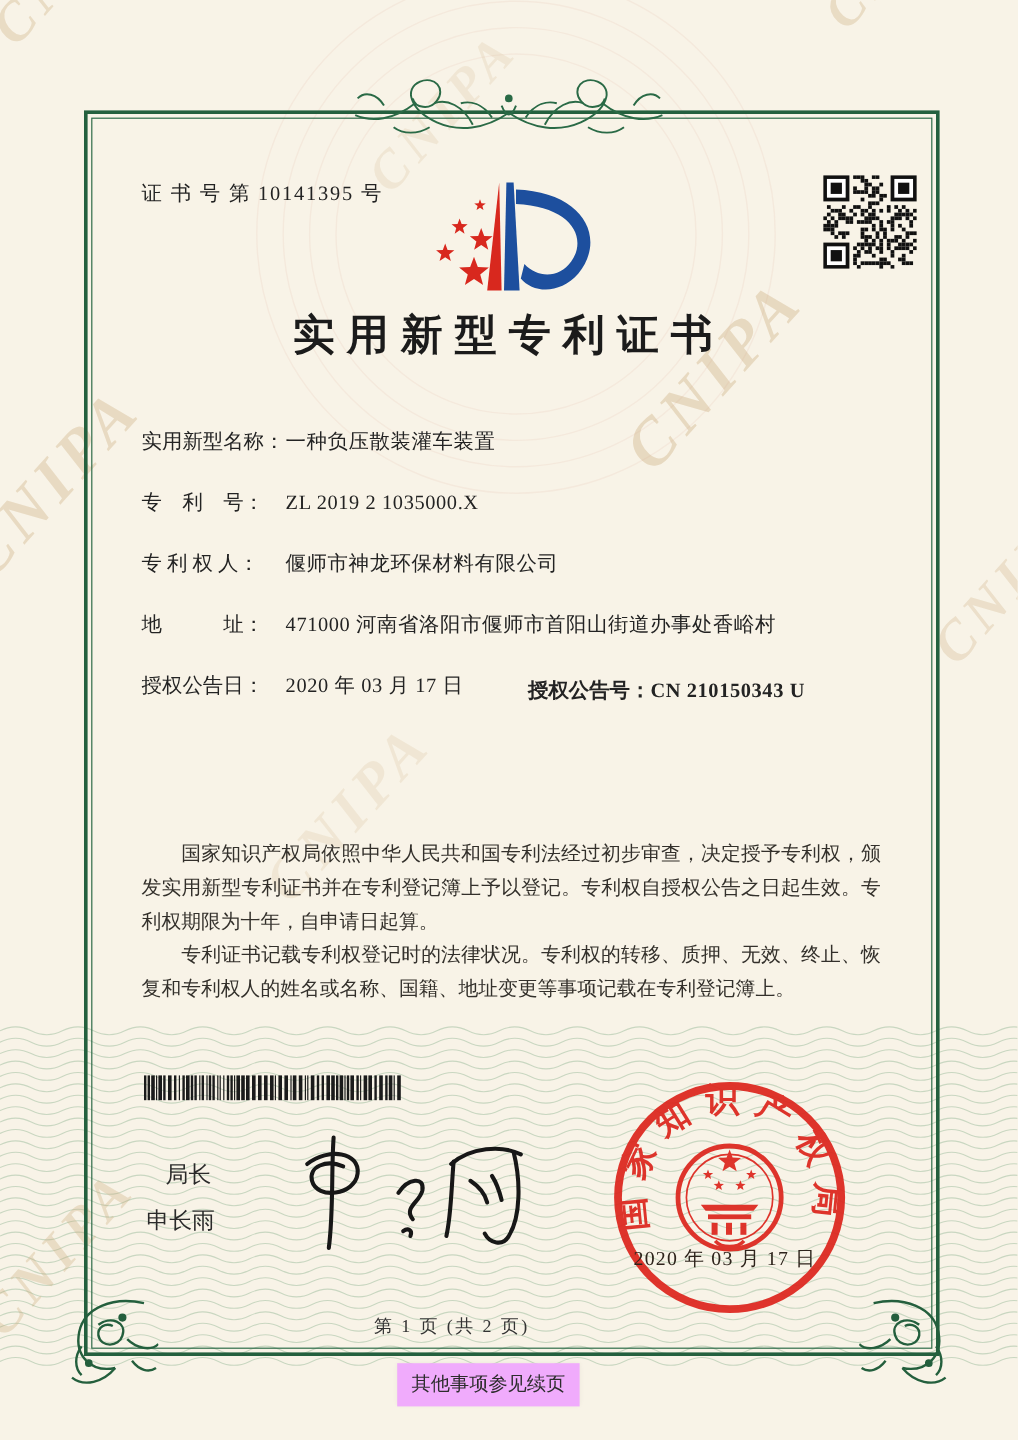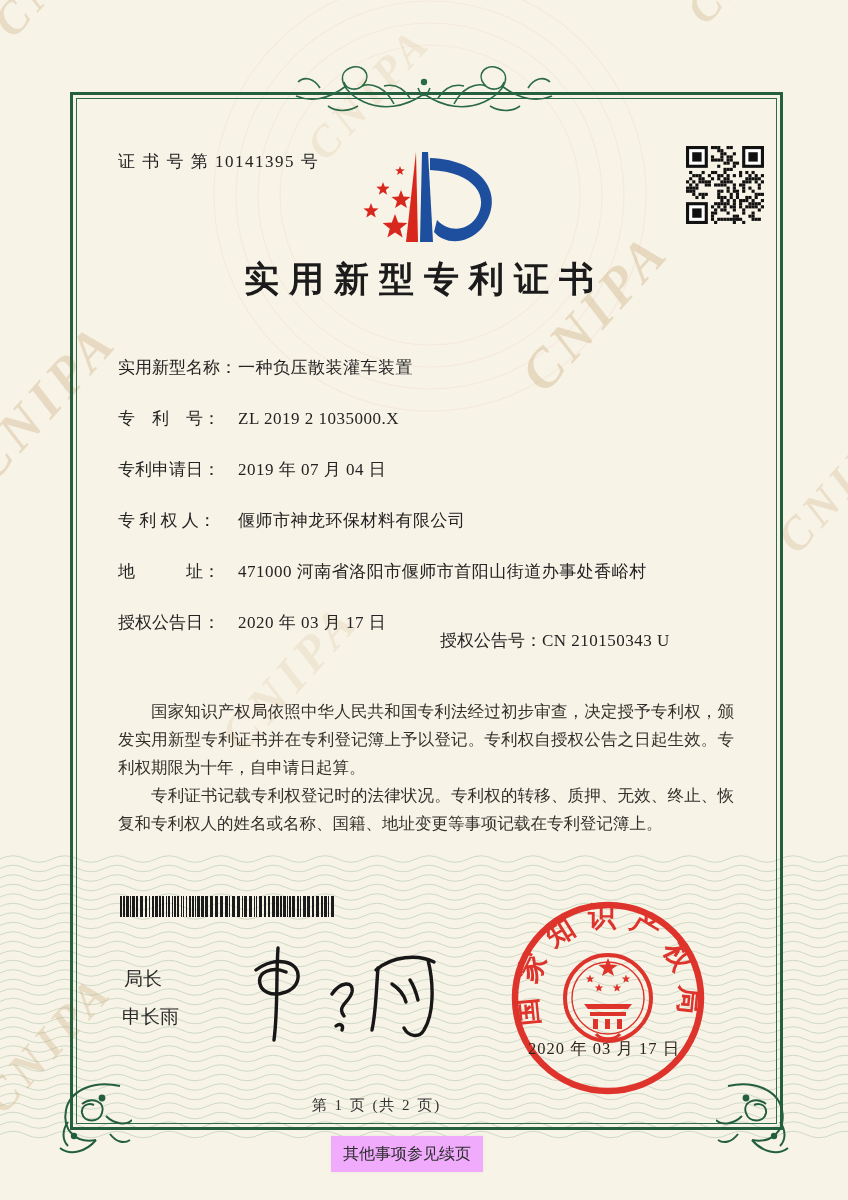--- a/index.html
+++ b/index.html
@@ -20,29 +20,29 @@
   .cert-no{left:118px;top:150px;font-size:17px;letter-spacing:1.5px;color:#222;}
   #logo{left:338px;top:140px;}
   #qr{left:686px;top:146px;}
   .title{left:0;top:256px;width:848px;text-align:center;font-size:35px;font-weight:600;
          letter-spacing:10px;color:#1b1b1b;margin:0;}
   
   .rows{left:118px;top:356px;width:620px;}
   .row{height:29px;margin-bottom:22px;font-size:17px;color:#232323;position:relative;white-space:nowrap;}
   .lab{display:inline-block;width:120px;}
   .val{letter-spacing:.5px;}
-  .row .second{position:absolute;left:322px;top:18px;}
+  .row .second{position:absolute;left:322px;top:4px;font-weight:bold;}
   
   .body-text{left:118px;top:698px;width:616px;font-size:16.5px;line-height:28px;
              color:#33302b;text-align:justify;}
   .body-text p{margin:0;text-indent:2em;}
   
   #barcode{left:120px;top:896px;}
   
-  .sig-title{left:124px;top:966px;font-size:19px;color:#2a2a2a;font-family:"Liberation Sans","DejaVu Sans",sans-serif;}
+  .sig-title{left:138px;top:966px;font-size:19px;color:#2a2a2a;font-family:"Liberation Sans","DejaVu Sans",sans-serif;}
   .sig-name{left:122px;top:1004px;font-size:19px;color:#2a2a2a;font-family:"Liberation Sans","DejaVu Sans",sans-serif;}
   #signature{left:240px;top:936px;}
   
   #seal{left:508px;top:898px;}
   .seal-date{left:528px;top:1038px;width:170px;font-size:16.5px;letter-spacing:1px;color:#2e241c;white-space:nowrap;}
   
   .page-info{left:0;top:1096px;width:753px;text-align:center;font-size:15px;letter-spacing:2px;color:#333;}
   .note{left:331px;top:1136px;width:152px;height:36px;line-height:36px;text-align:center;
         background:#f0abfc;font-size:16px;color:#2c2c2c;box-shadow:0 0 4px rgba(0,0,0,.05);}
   .z1{z-index:1}.z2{z-index:2}.z3{z-index:3}.z4{z-index:4}
@@ -375,23 +375,20 @@
 <h1 class="abs title z3">实用新型专利证书</h1>
 
 <div class="abs rows z3">
   <div class="row">
     <span class="lab">实用新型名称：</span><span class="val">一种负压散装灌车装置</span>
   </div>
   <div class="row">
     <span class="lab">专　利　号：</span><span class="val">ZL 2019 2 1035000.X</span>
   </div>
   <div class="row">
-    <span class="lab">专利申请日：</span><span class="val">2019 年 07 月 04 日</span>
-  </div>
-  <div class="row">
     <span class="lab">专 利 权 人：</span><span class="val">偃师市神龙环保材料有限公司</span>
   </div>
   <div class="row">
     <span class="lab">地　　　址：</span><span class="val">471000 河南省洛阳市偃师市首阳山街道办事处香峪村</span>
   </div>
   <div class="row">
     <span class="lab">授权公告日：</span><span class="val">2020 年 03 月 17 日</span>
     <span class="second"><span>授权公告号：</span><span class="val">CN 210150343 U</span></span>
   </div>
 </div>

